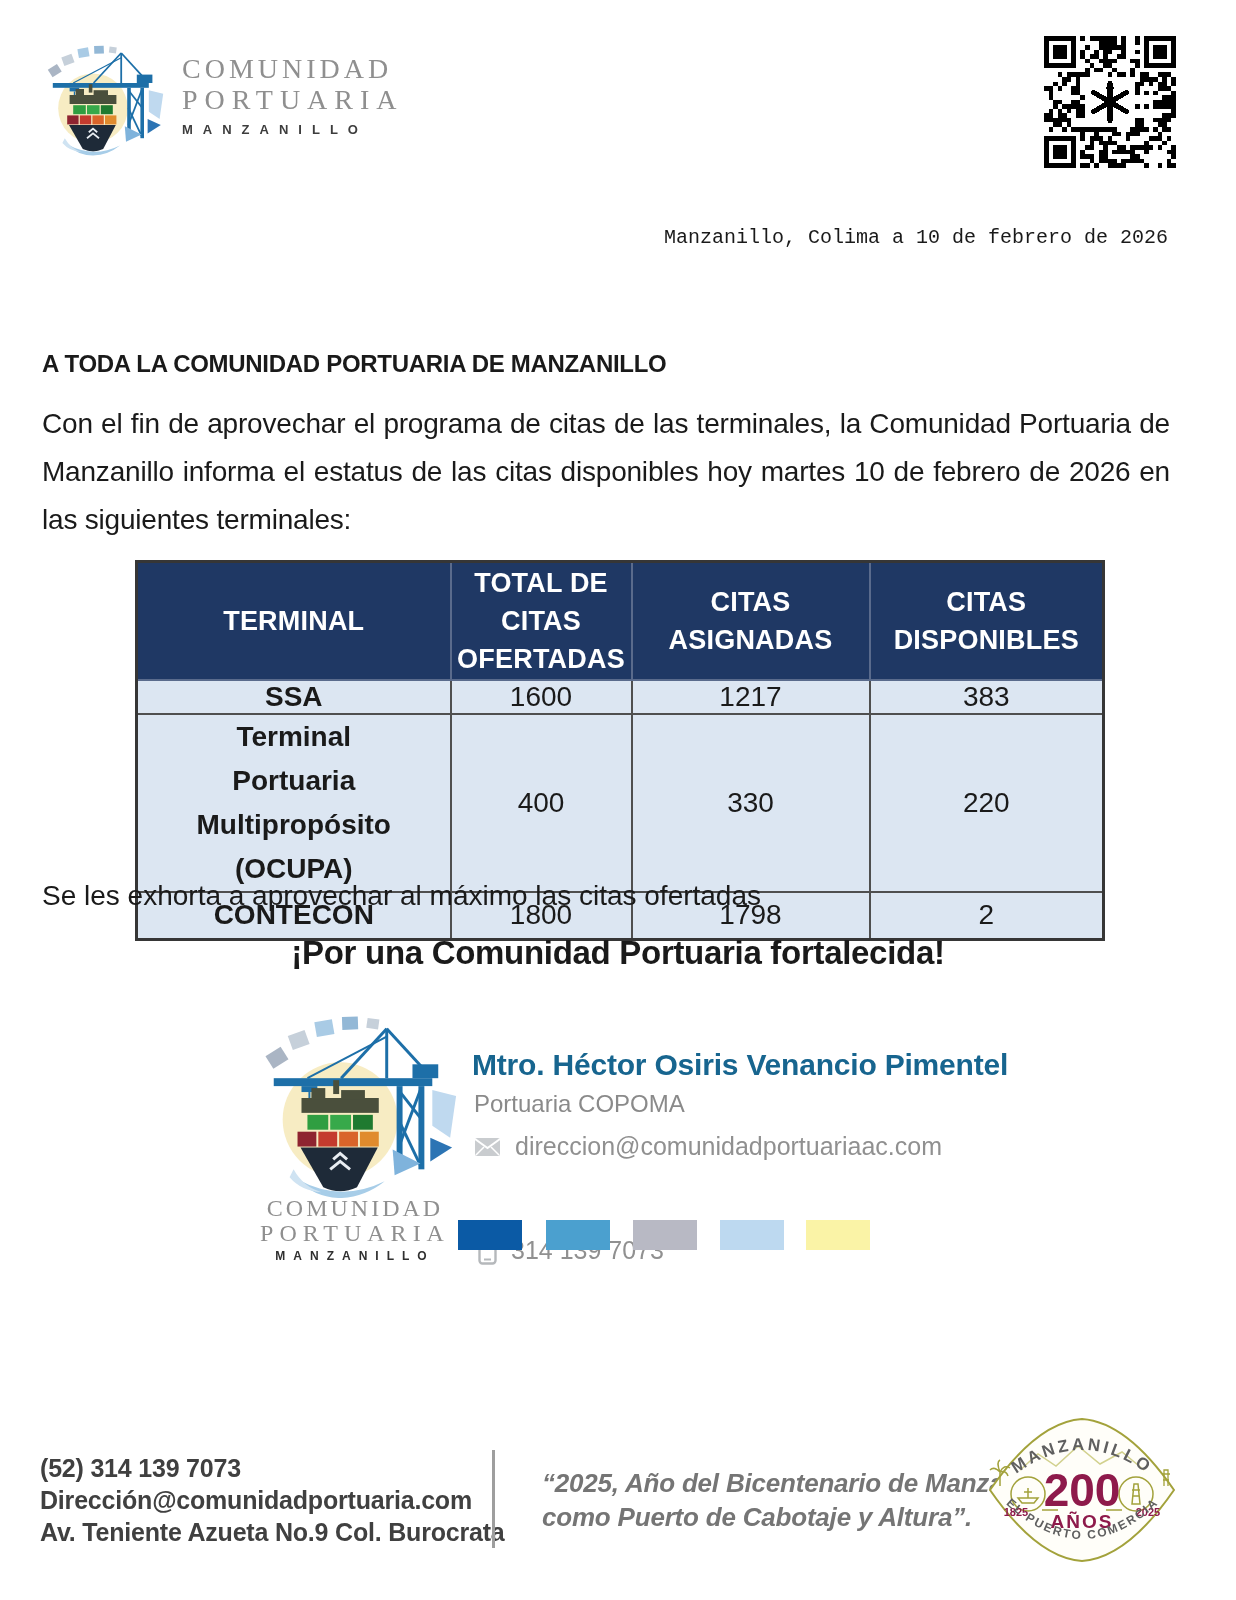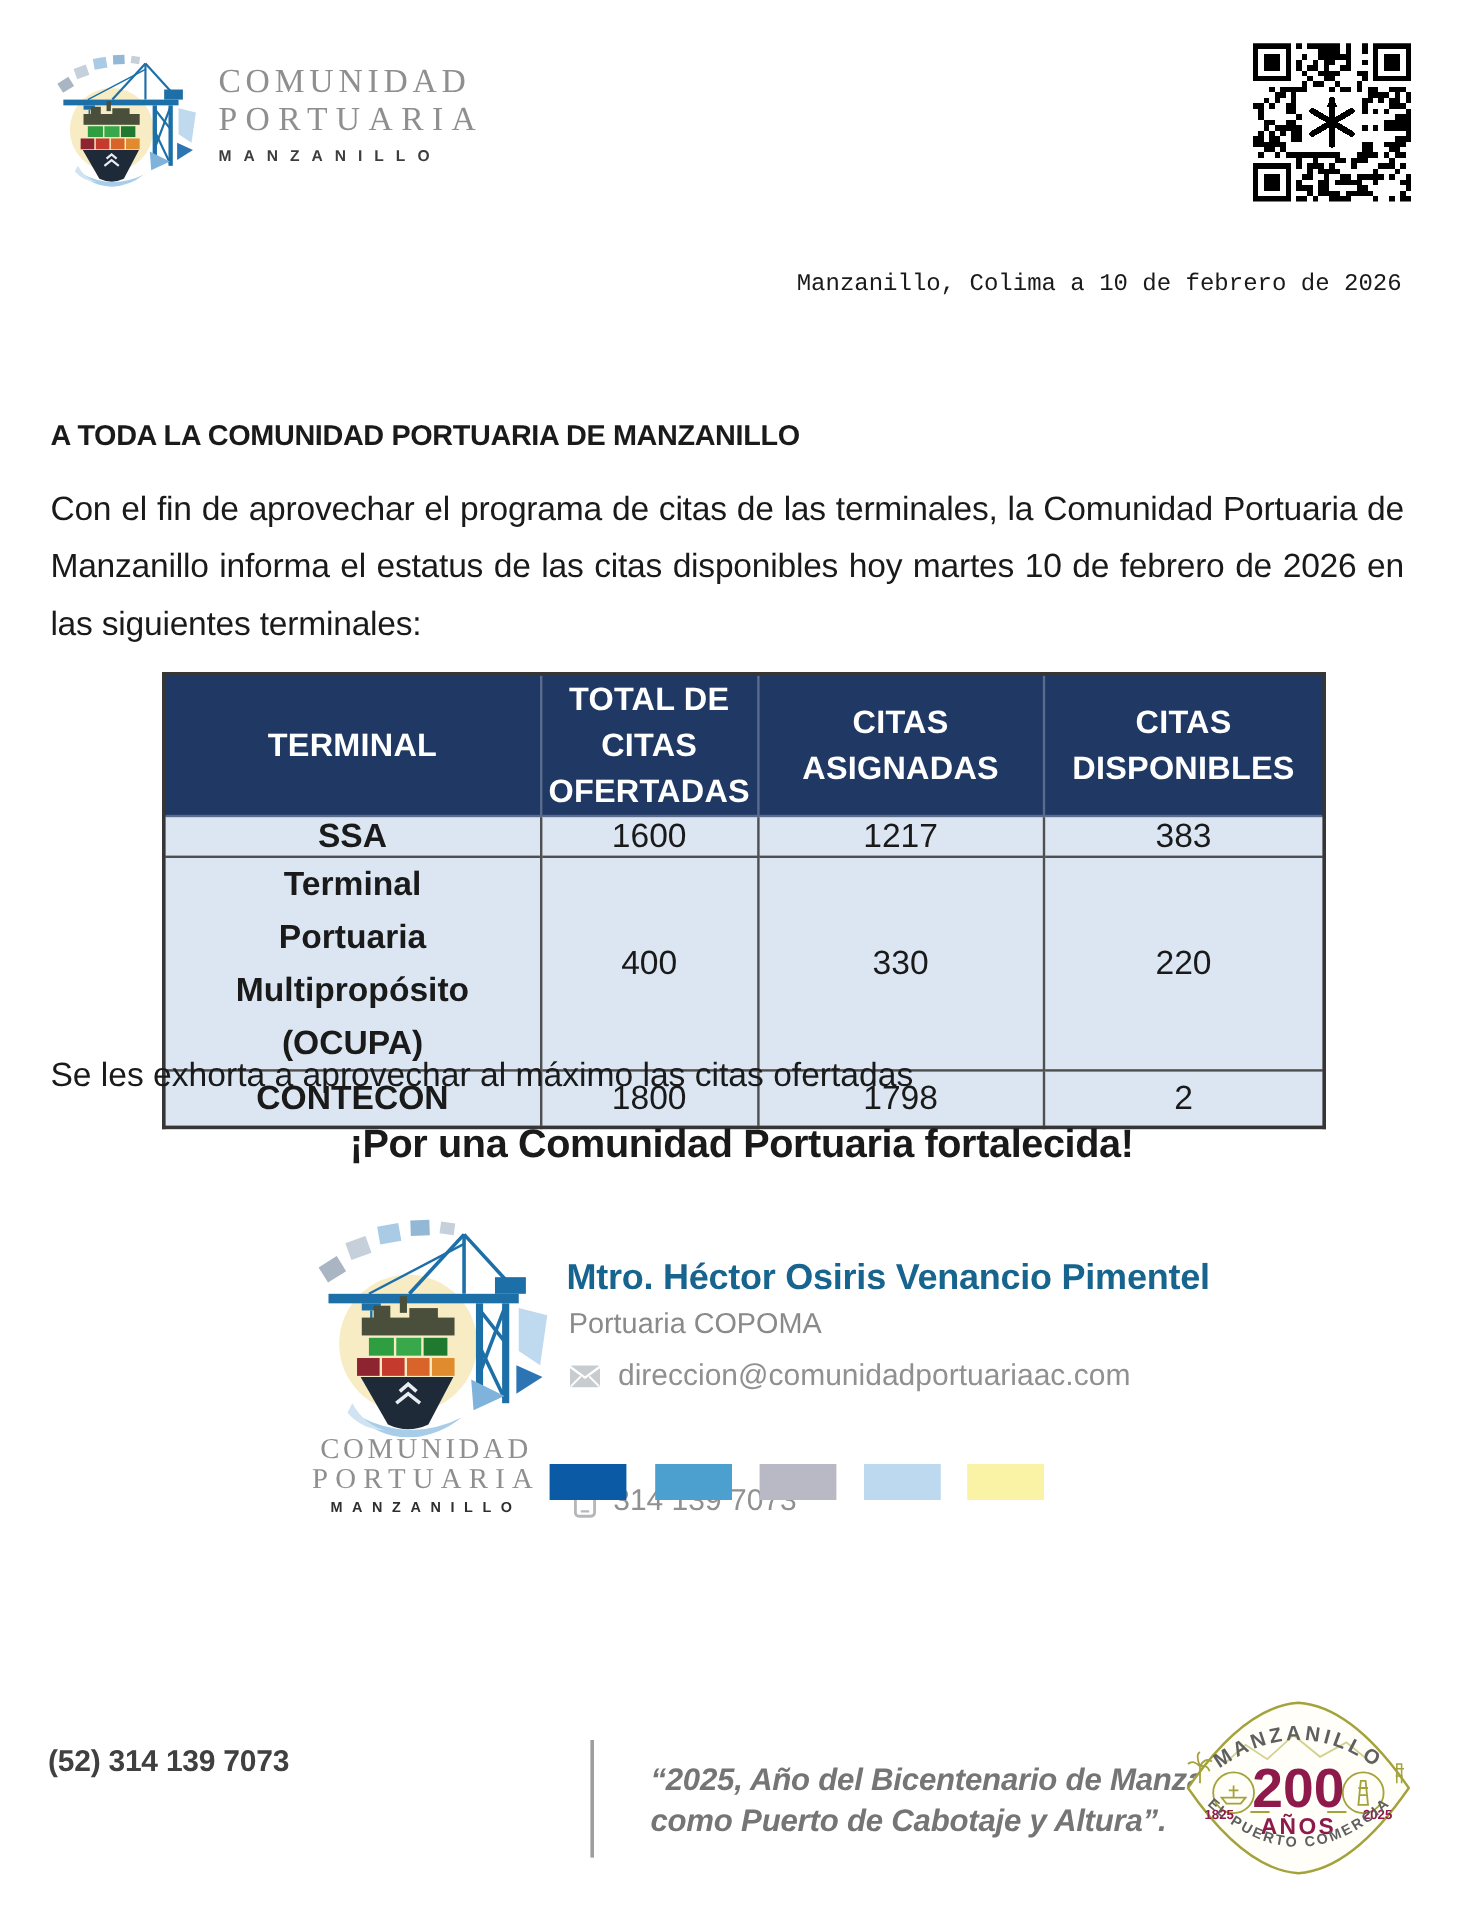--- a/index.html
+++ b/index.html
@@ -506,20 +506,22 @@
   <div class="swatches">
     <div class="swatch" style="left: 0px; background: rgb(11, 90, 165);"></div>
     <div class="swatch" style="left: 88px; background: rgb(75, 160, 207);"></div>
     <div class="swatch" style="left: 175px; background: rgb(184, 185, 196);"></div>
     <div class="swatch" style="left: 262px; background: rgb(189, 217, 240);"></div>
     <div class="swatch" style="left: 348px; background: rgb(250, 243, 166);"></div>
   </div>
 
   <div class="footer-contact">
     <div>(52) 314 139 7073</div>
+    <div>Dirección@comunidadportuaria.com</div>
+    <div>Av. Teniente Azueta No.9 Col. Burocrata</div>
   </div>
 
   <div class="footer-divider"></div>
 
   <div class="footer-quote">
     <div>“2025, Año del Bicentenario de Manzanillo</div>
     <div>como Puerto de Cabotaje y Altura”.</div>
   </div>
 
   <svg class="seal" viewBox="0 0 200 200">

